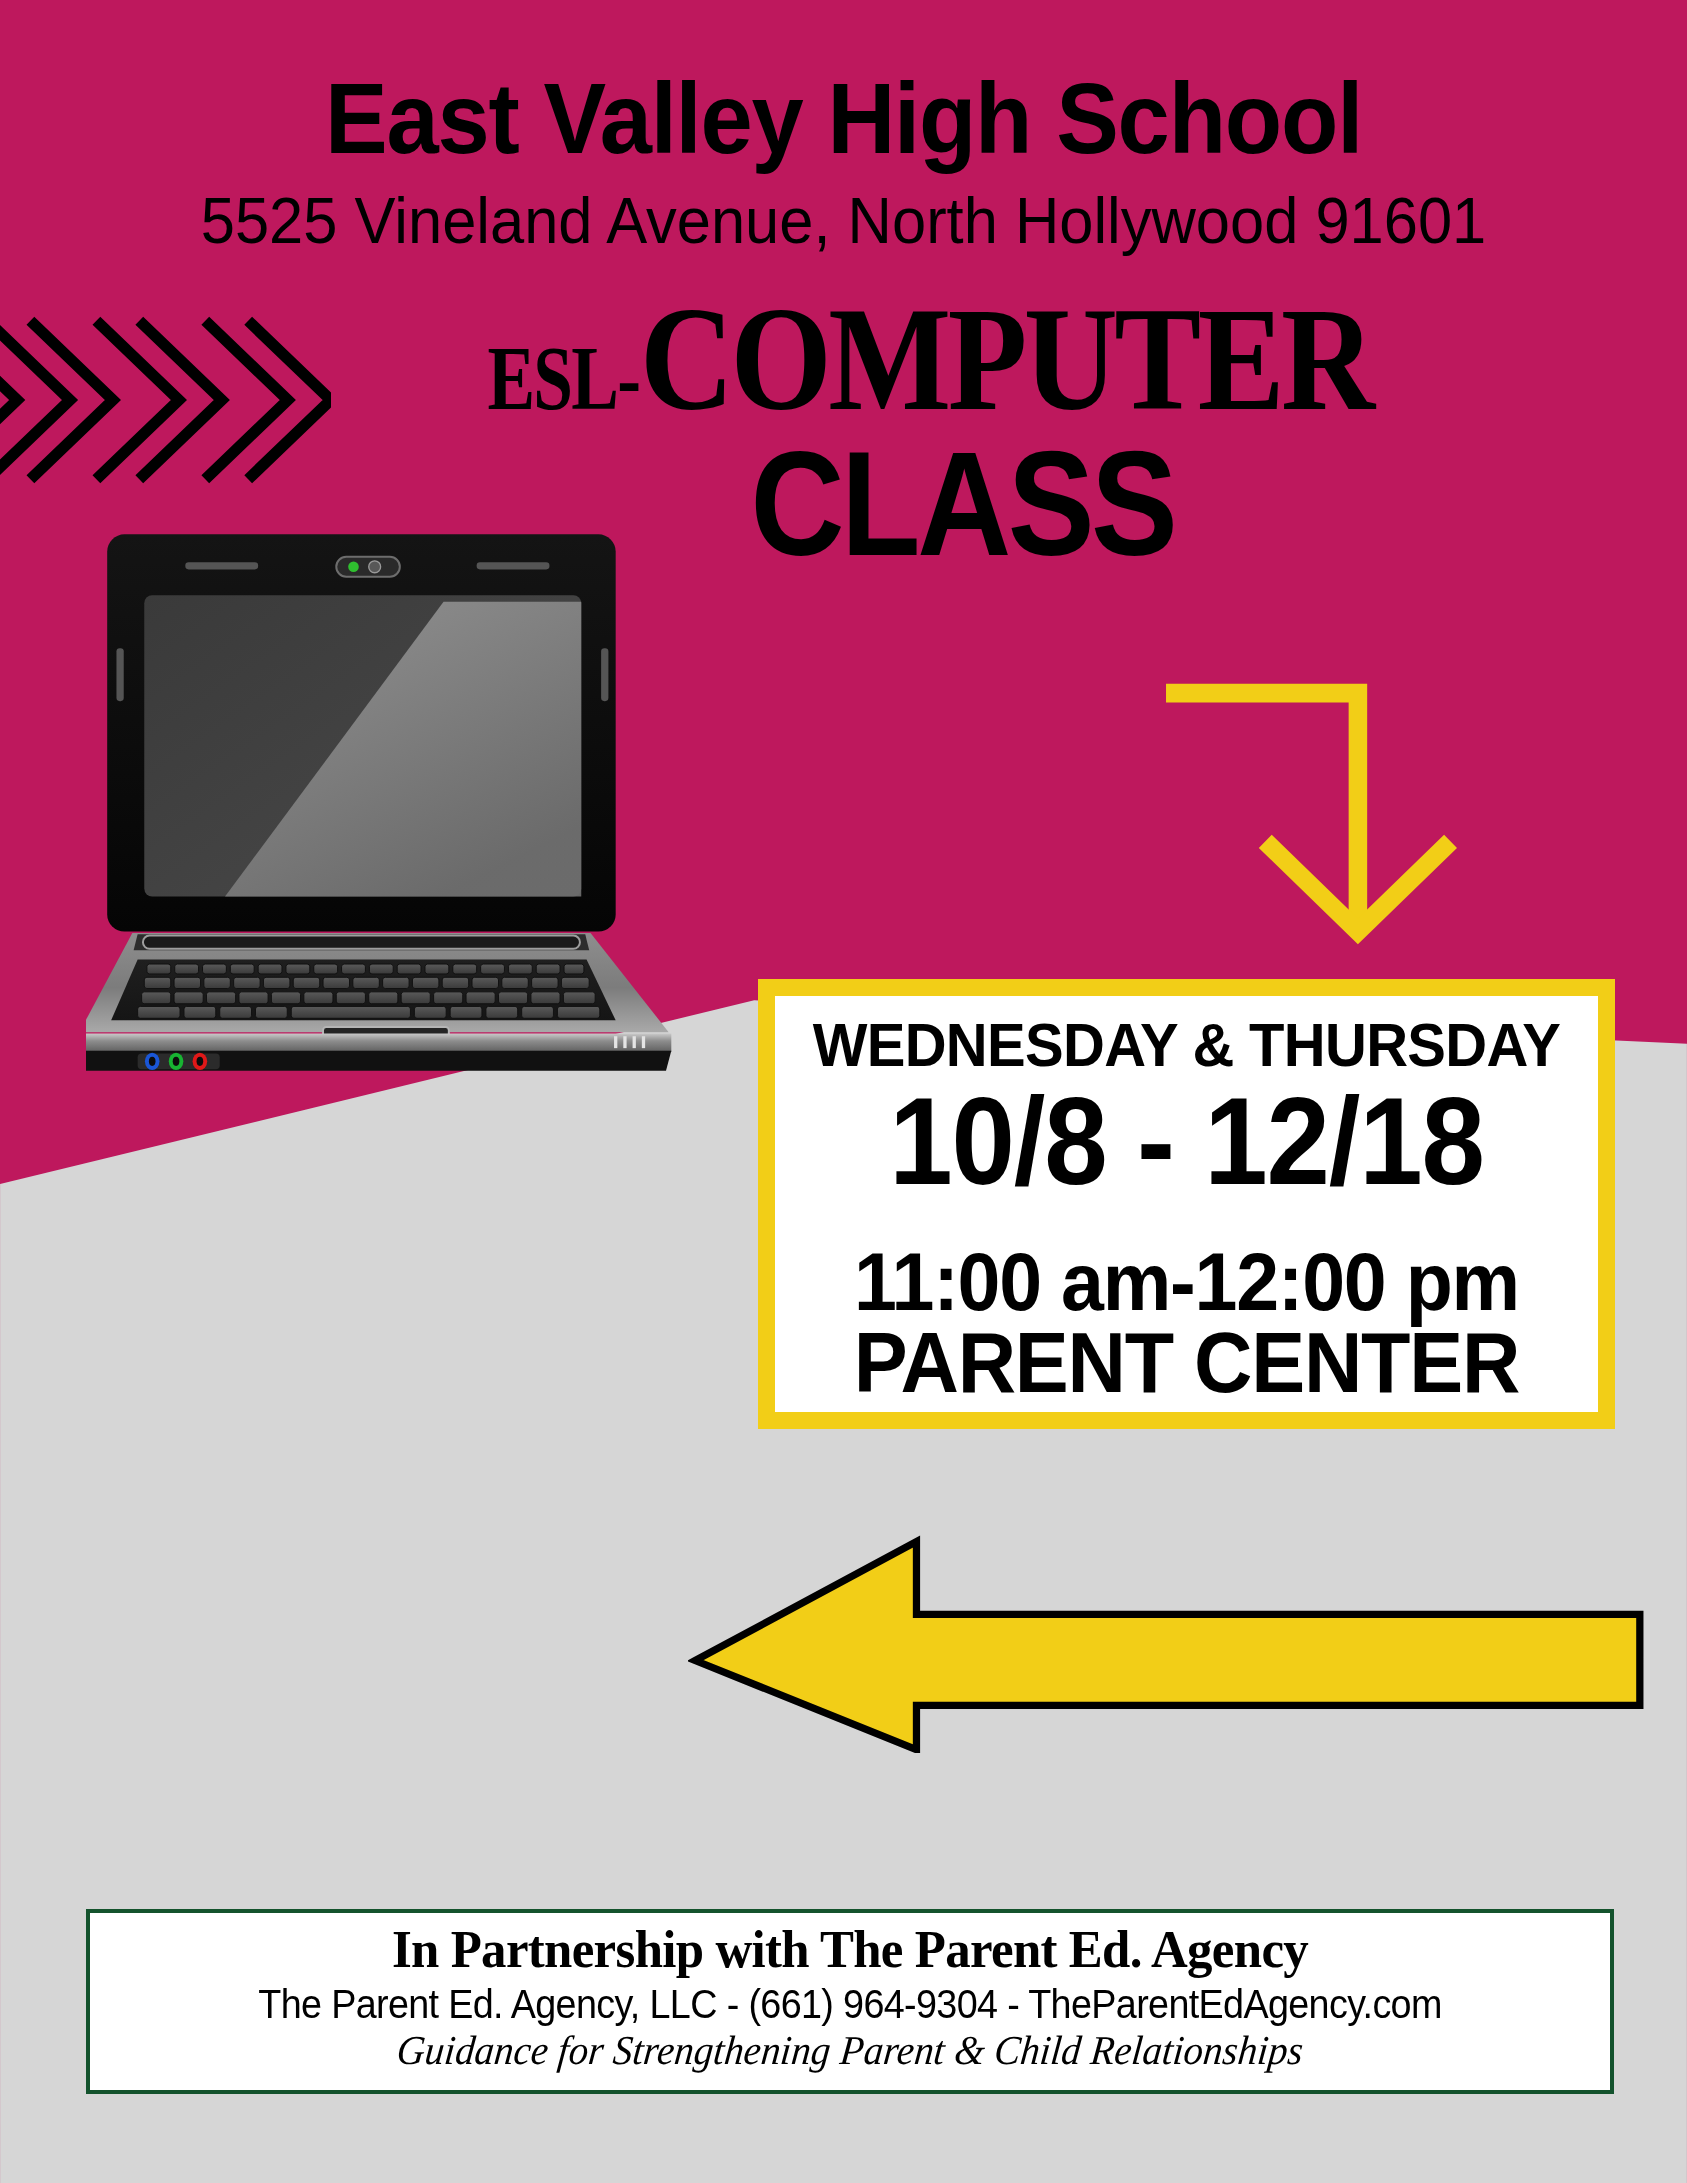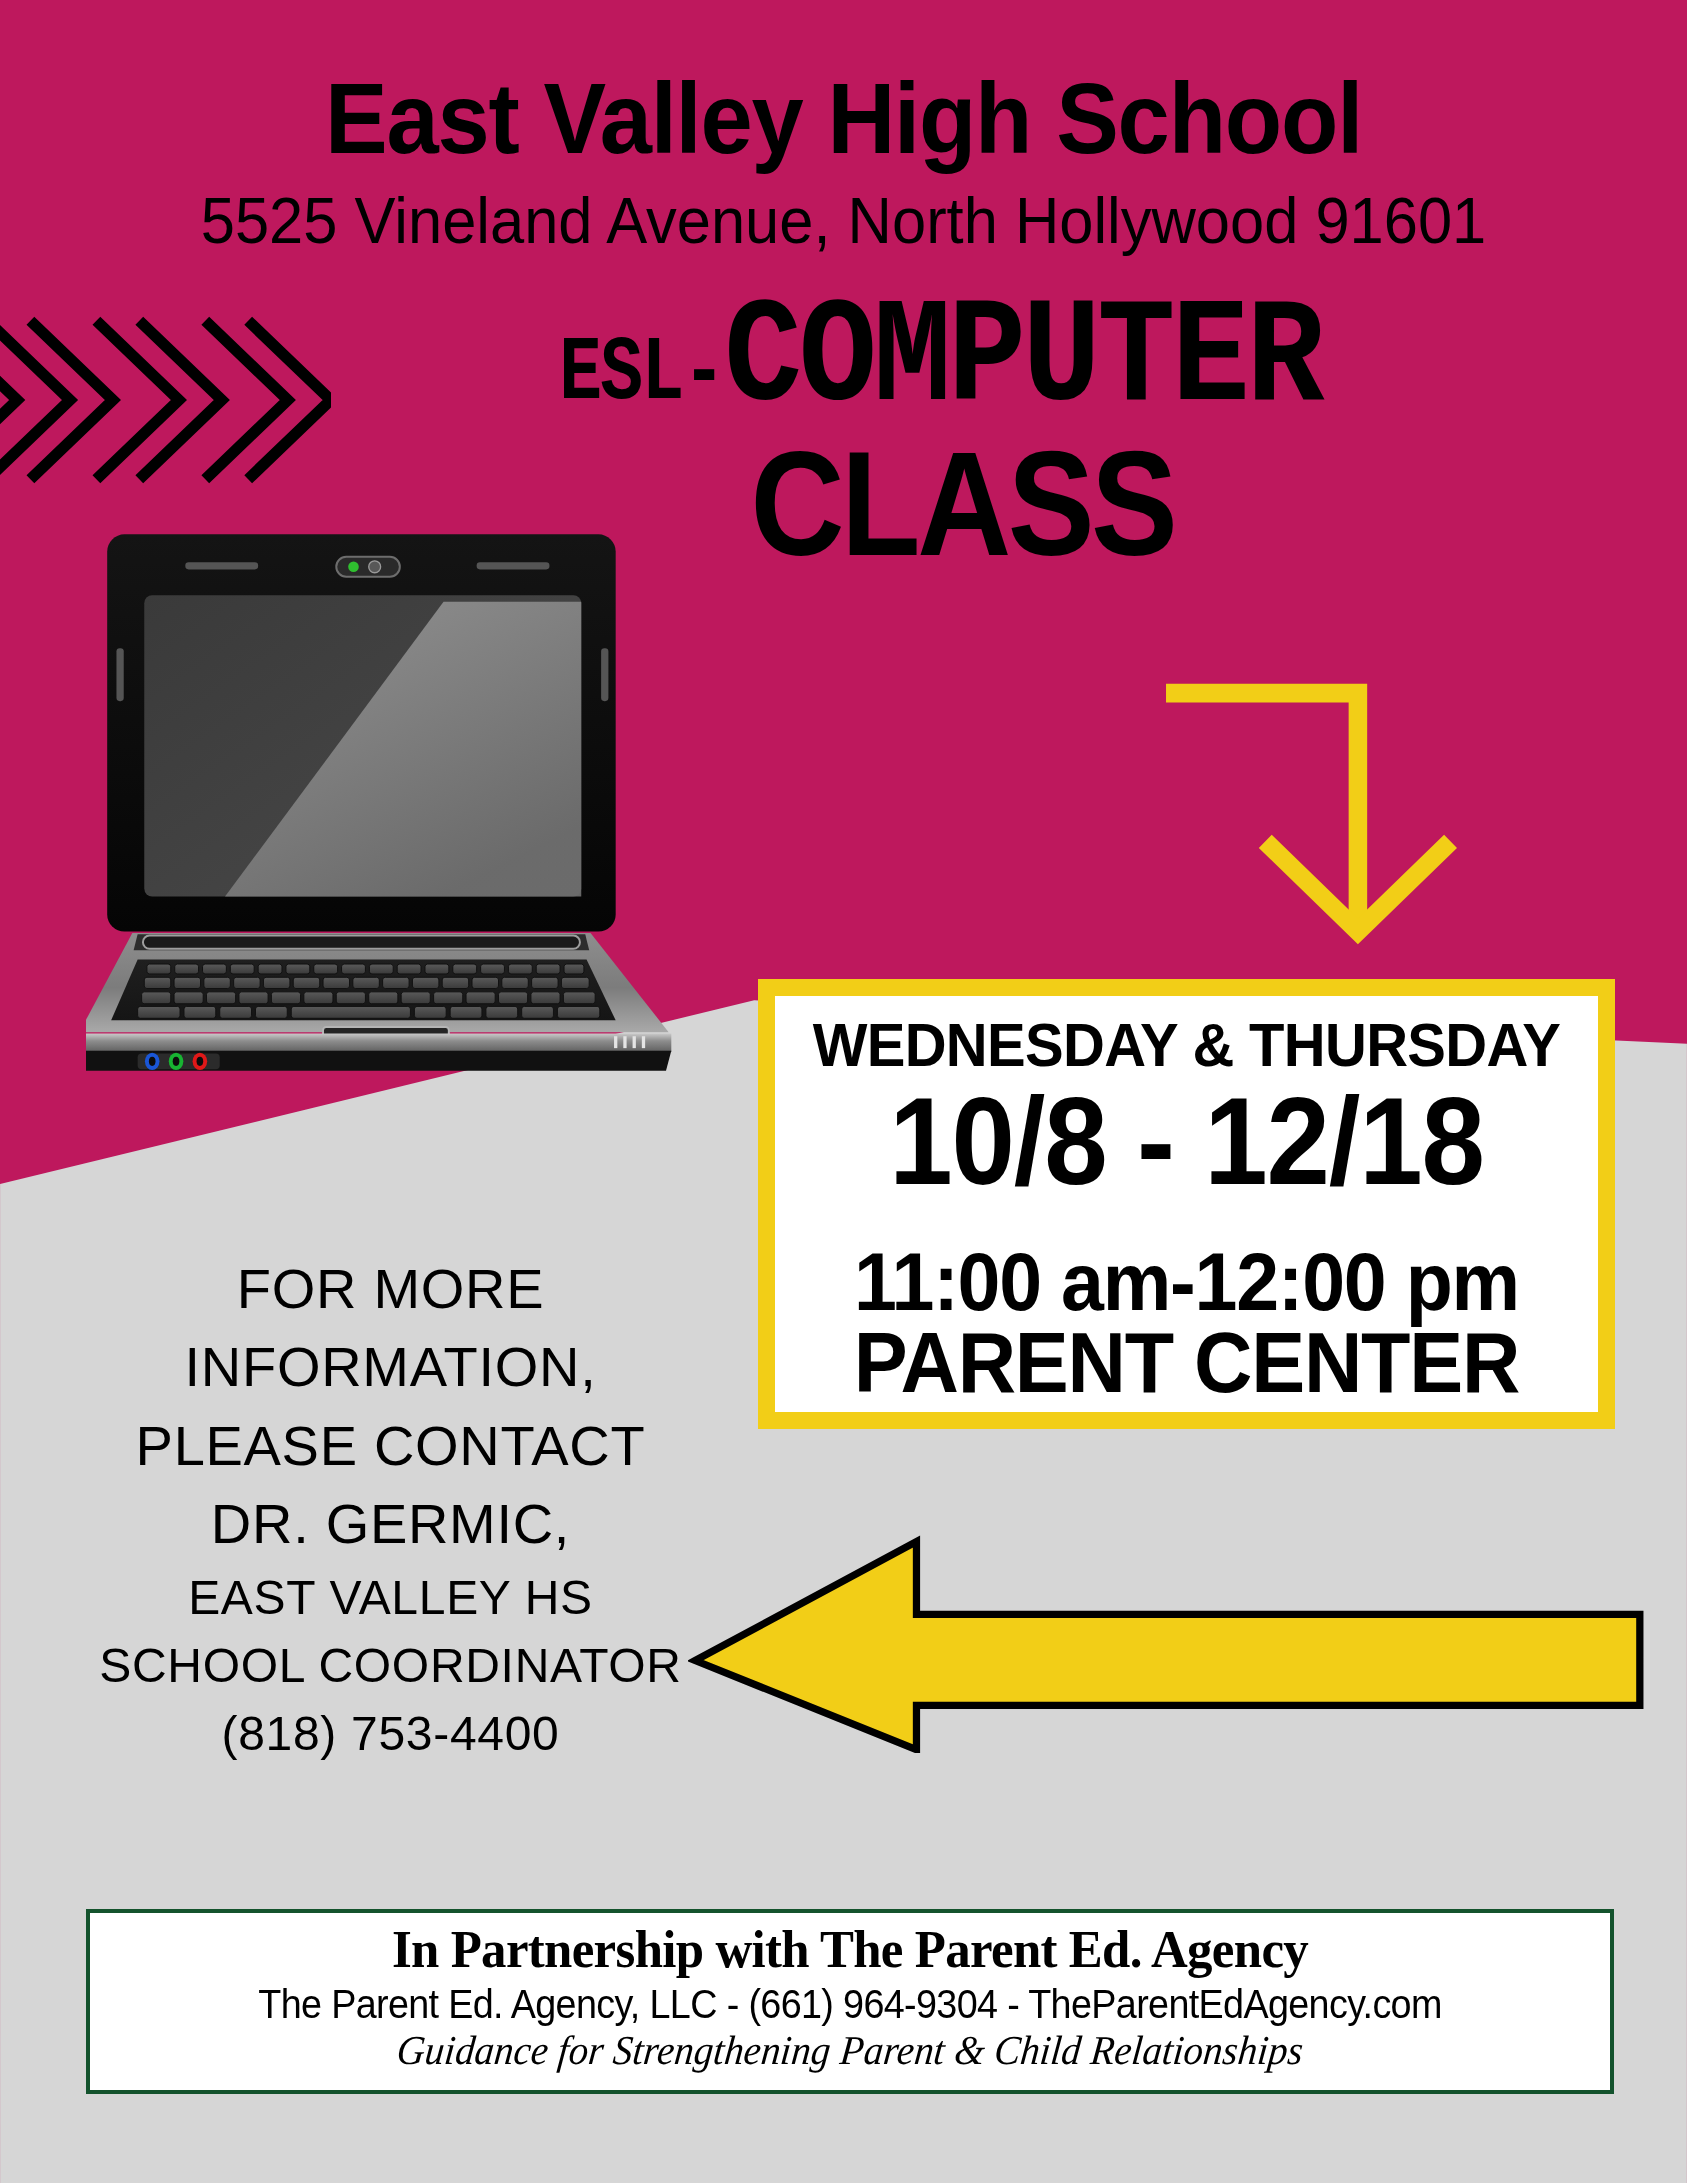--- a/index.html
+++ b/index.html
@@ -66,21 +66,21 @@
 
   
   .title-block {
     position: absolute;
     left: 344px;
     top: 291px;
     width: 1237px;
     text-align: center;
   }
   .title-line1 {
-    font-family: Liberation Mono, monospace;
+    font-family: Liberation Serif, serif;
     font-weight: bold;
     color: #000;
     white-space: nowrap;
     line-height: 0.93;
   }
   .title-esl {
     font-size: 87px;
     letter-spacing: -2px;
     vertical-align: baseline;
     display: inline-block;
@@ -439,29 +439,20 @@
     </g>
   </svg>
 
   <div class="schedule-box">
     <div class="sched-days">WEDNESDAY &amp; THURSDAY</div>
     <div class="sched-dates">10/8 - 12/18</div>
     <div class="sched-time">11:00 am-12:00 pm</div>
     <div class="sched-room">PARENT CENTER</div>
   </div>
 
-  <div class="contact-block">
-    <div class="contact-line">FOR MORE</div>
-    <div class="contact-line">INFORMATION,</div>
-    <div class="contact-line">PLEASE CONTACT</div>
-    <div class="contact-line">DR. GERMIC,</div>
-    <div class="contact-line small">EAST VALLEY HS</div>
-    <div class="contact-line small">SCHOOL COORDINATOR</div>
-    <div class="contact-line small">(818) 753-4400</div>
-  </div>
 
   <svg class="arrow-left" width="959" height="218" viewBox="0 0 1450 330">
     <polygon points="10,190 345,10 345,120 1440,120 1440,258 345,258 345,325" fill="#F2CE17" stroke="#000000" stroke-width="11" stroke-linejoin="miter"></polygon>
   </svg>
 
   <div class="partner-box">
     <div class="partner-title">In Partnership with The Parent Ed. Agency</div>
     <div class="partner-contact">The Parent Ed. Agency, LLC - (661) 964-9304 - TheParentEdAgency.com</div>
     <div class="partner-tagline">Guidance for Strengthening Parent &amp; Child Relationships</div>
   </div>

